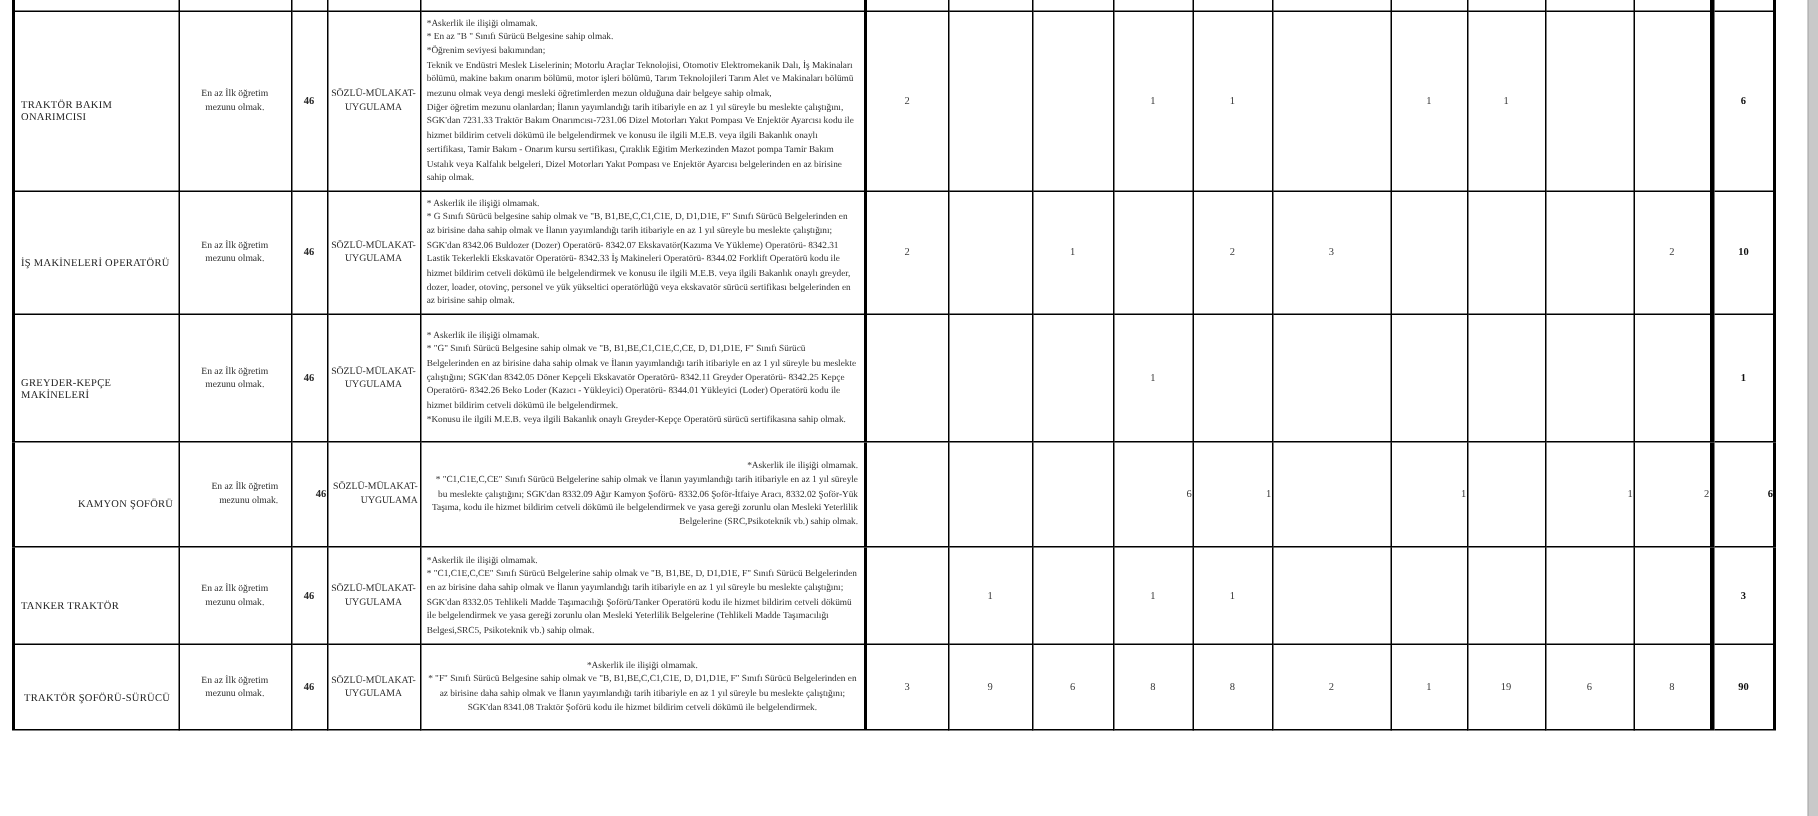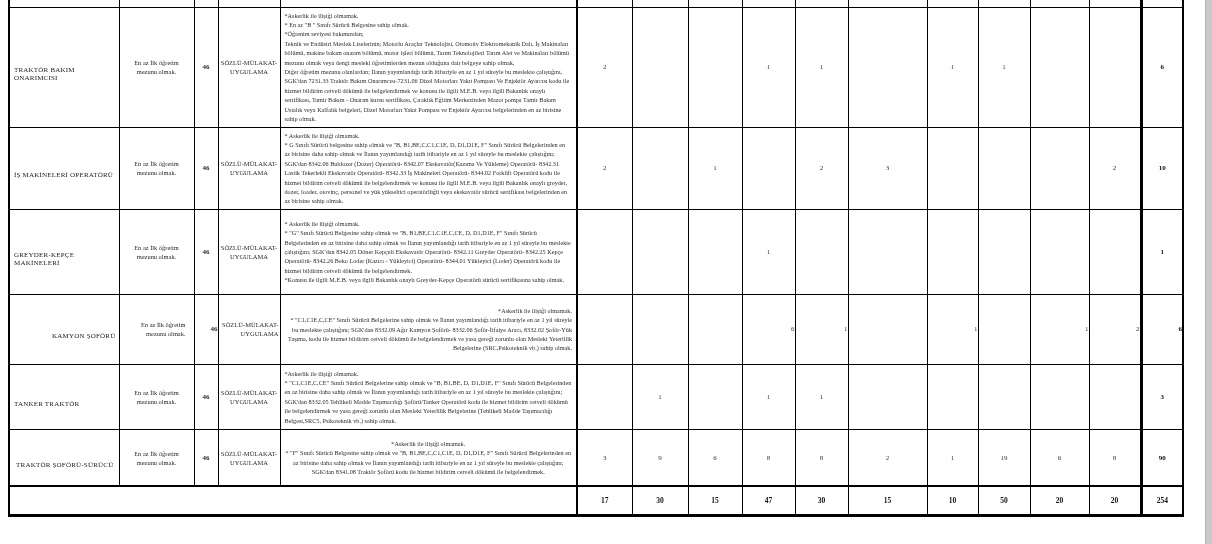--- a/index.html
+++ b/index.html
@@ -264,31 +264,17 @@
       <td class="c-num">8</td>
       <td class="c-num">8</td>
       <td class="c-num">2</td>
       <td class="c-num">1</td>
       <td class="c-num">19</td>
       <td class="c-num">6</td>
       <td class="c-num">8</td>
       <td class="c-total">90</td>
     </tr>
 
-    <tr class="totals">
-      <td class="c-first" colspan="5"></td>
-      <td class="c-num c-numfirst">17</td>
-      <td class="c-num">30</td>
-      <td class="c-num">15</td>
-      <td class="c-num">47</td>
-      <td class="c-num">30</td>
-      <td class="c-num">15</td>
-      <td class="c-num">10</td>
-      <td class="c-num">50</td>
-      <td class="c-num">20</td>
-      <td class="c-num">20</td>
-      <td class="c-total">254</td>
-    </tr>
   </tbody>
     </table>
 
   <div class="page-edge-strip"></div>
 </div>
 
 </body></html>

